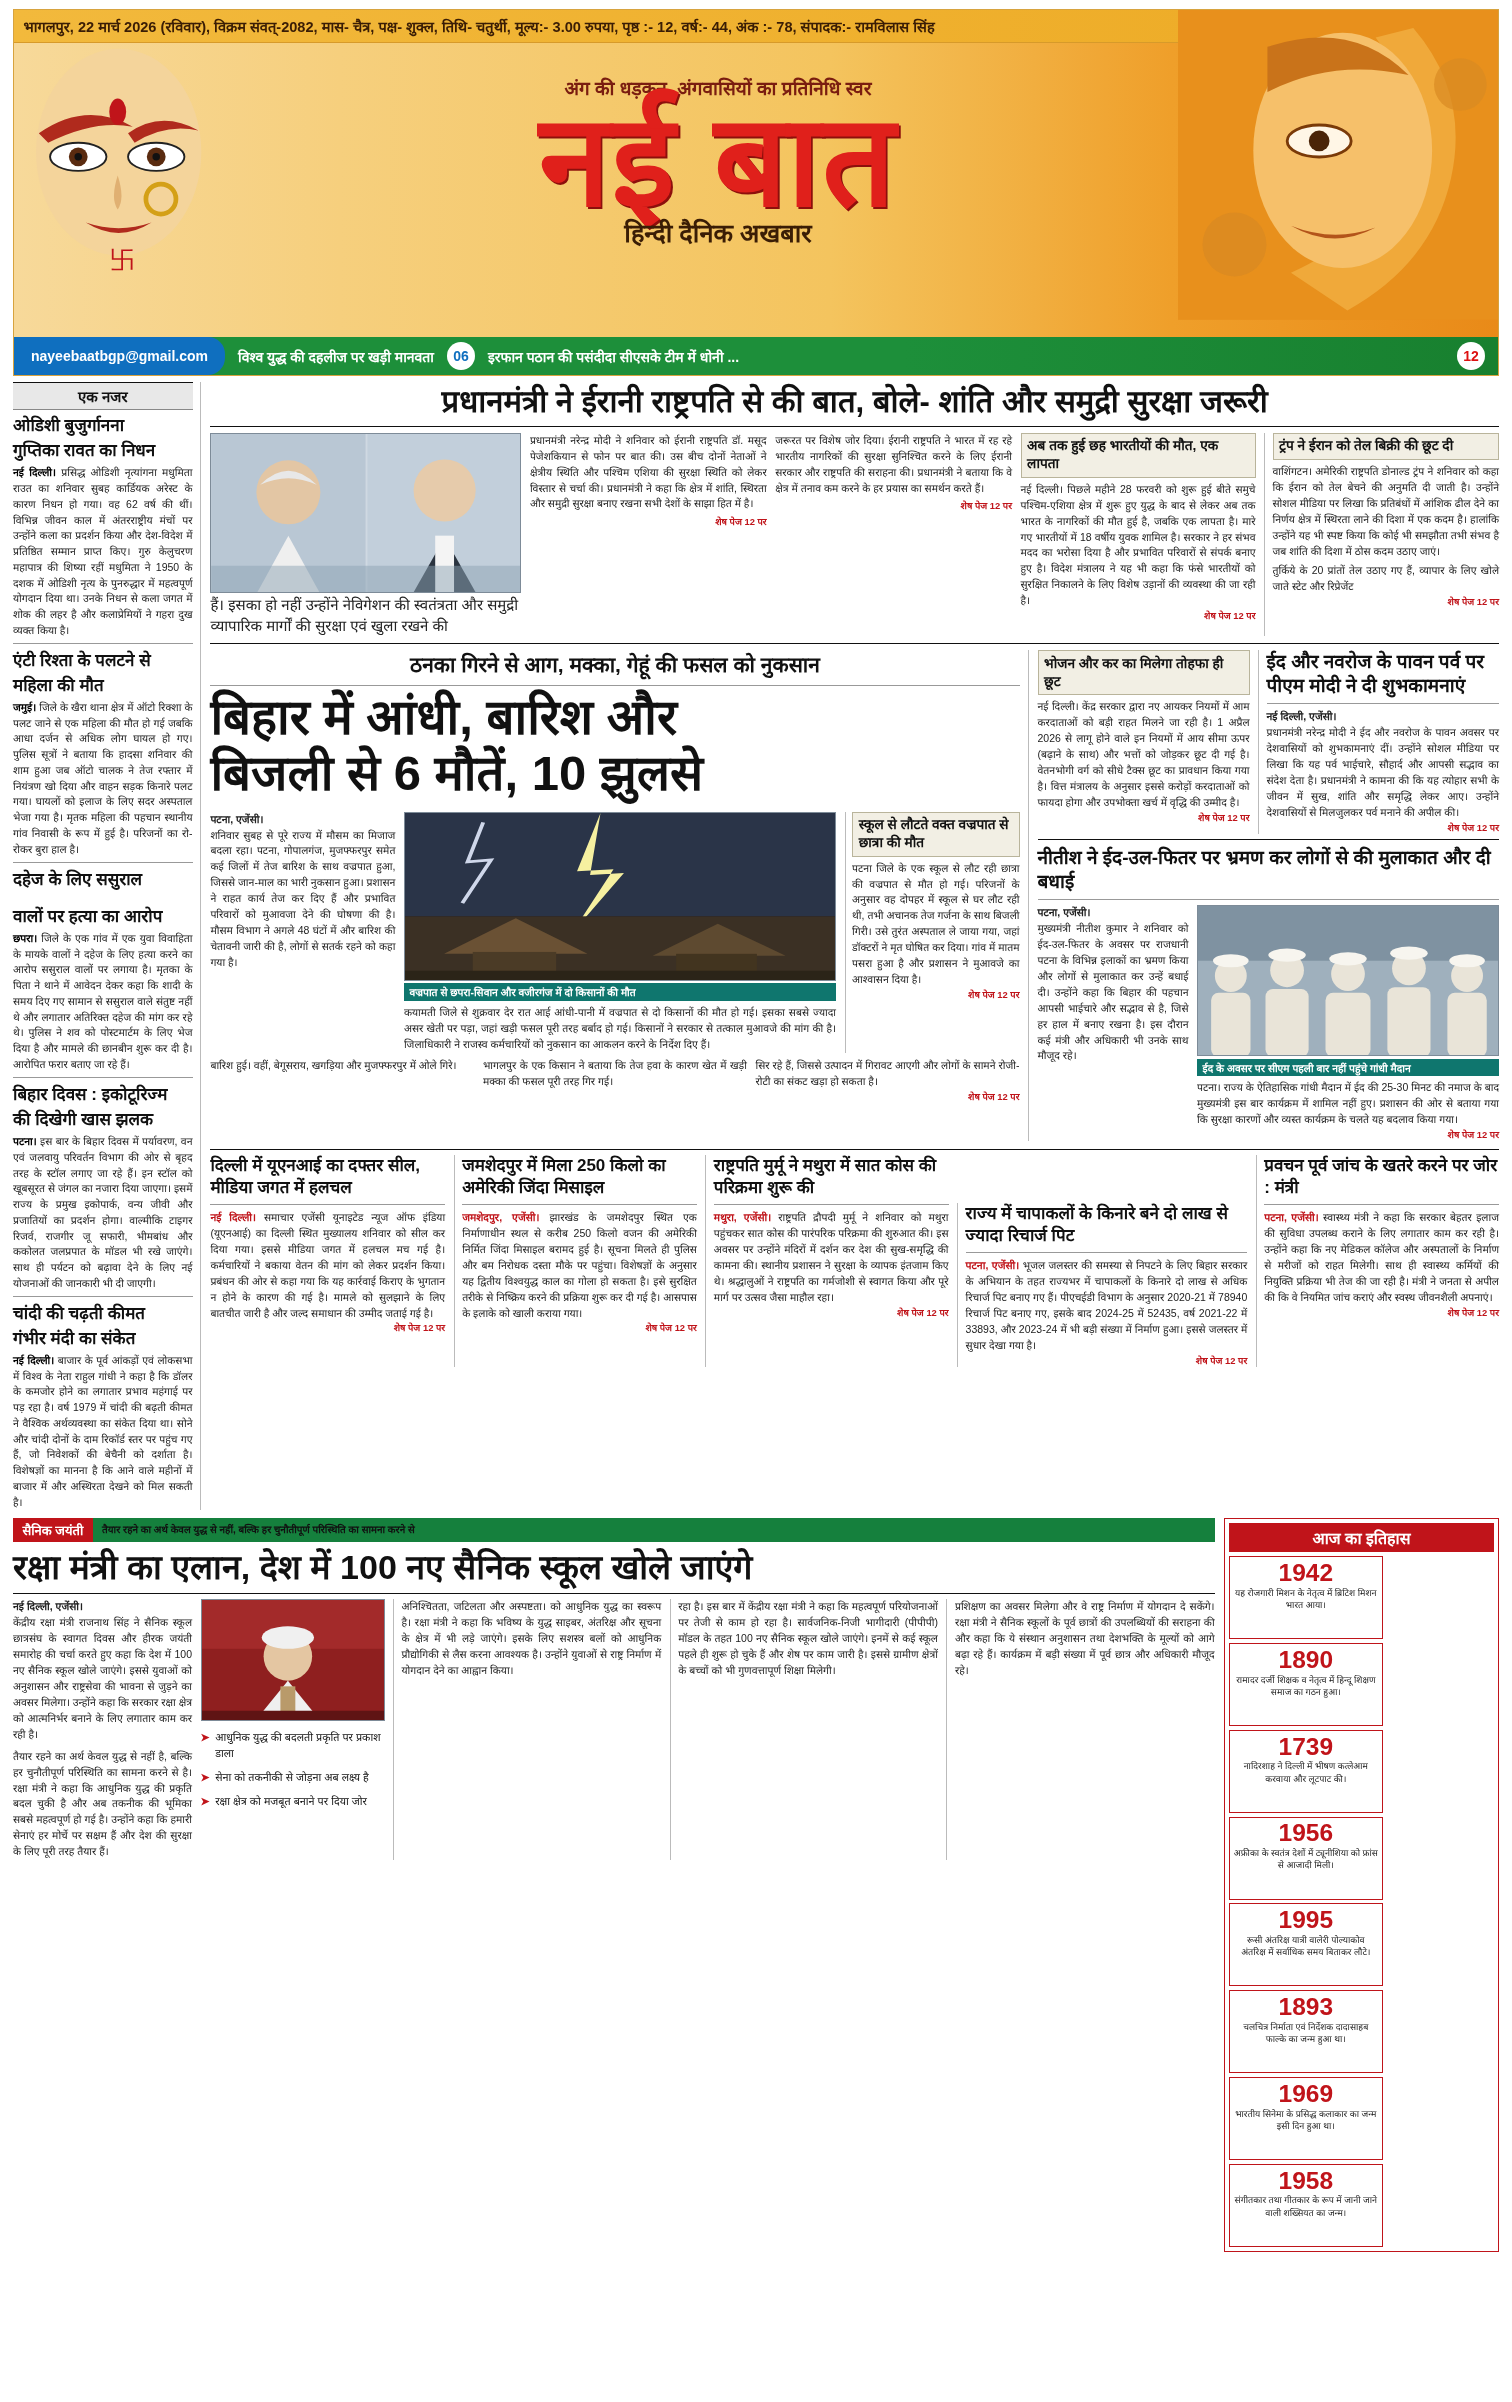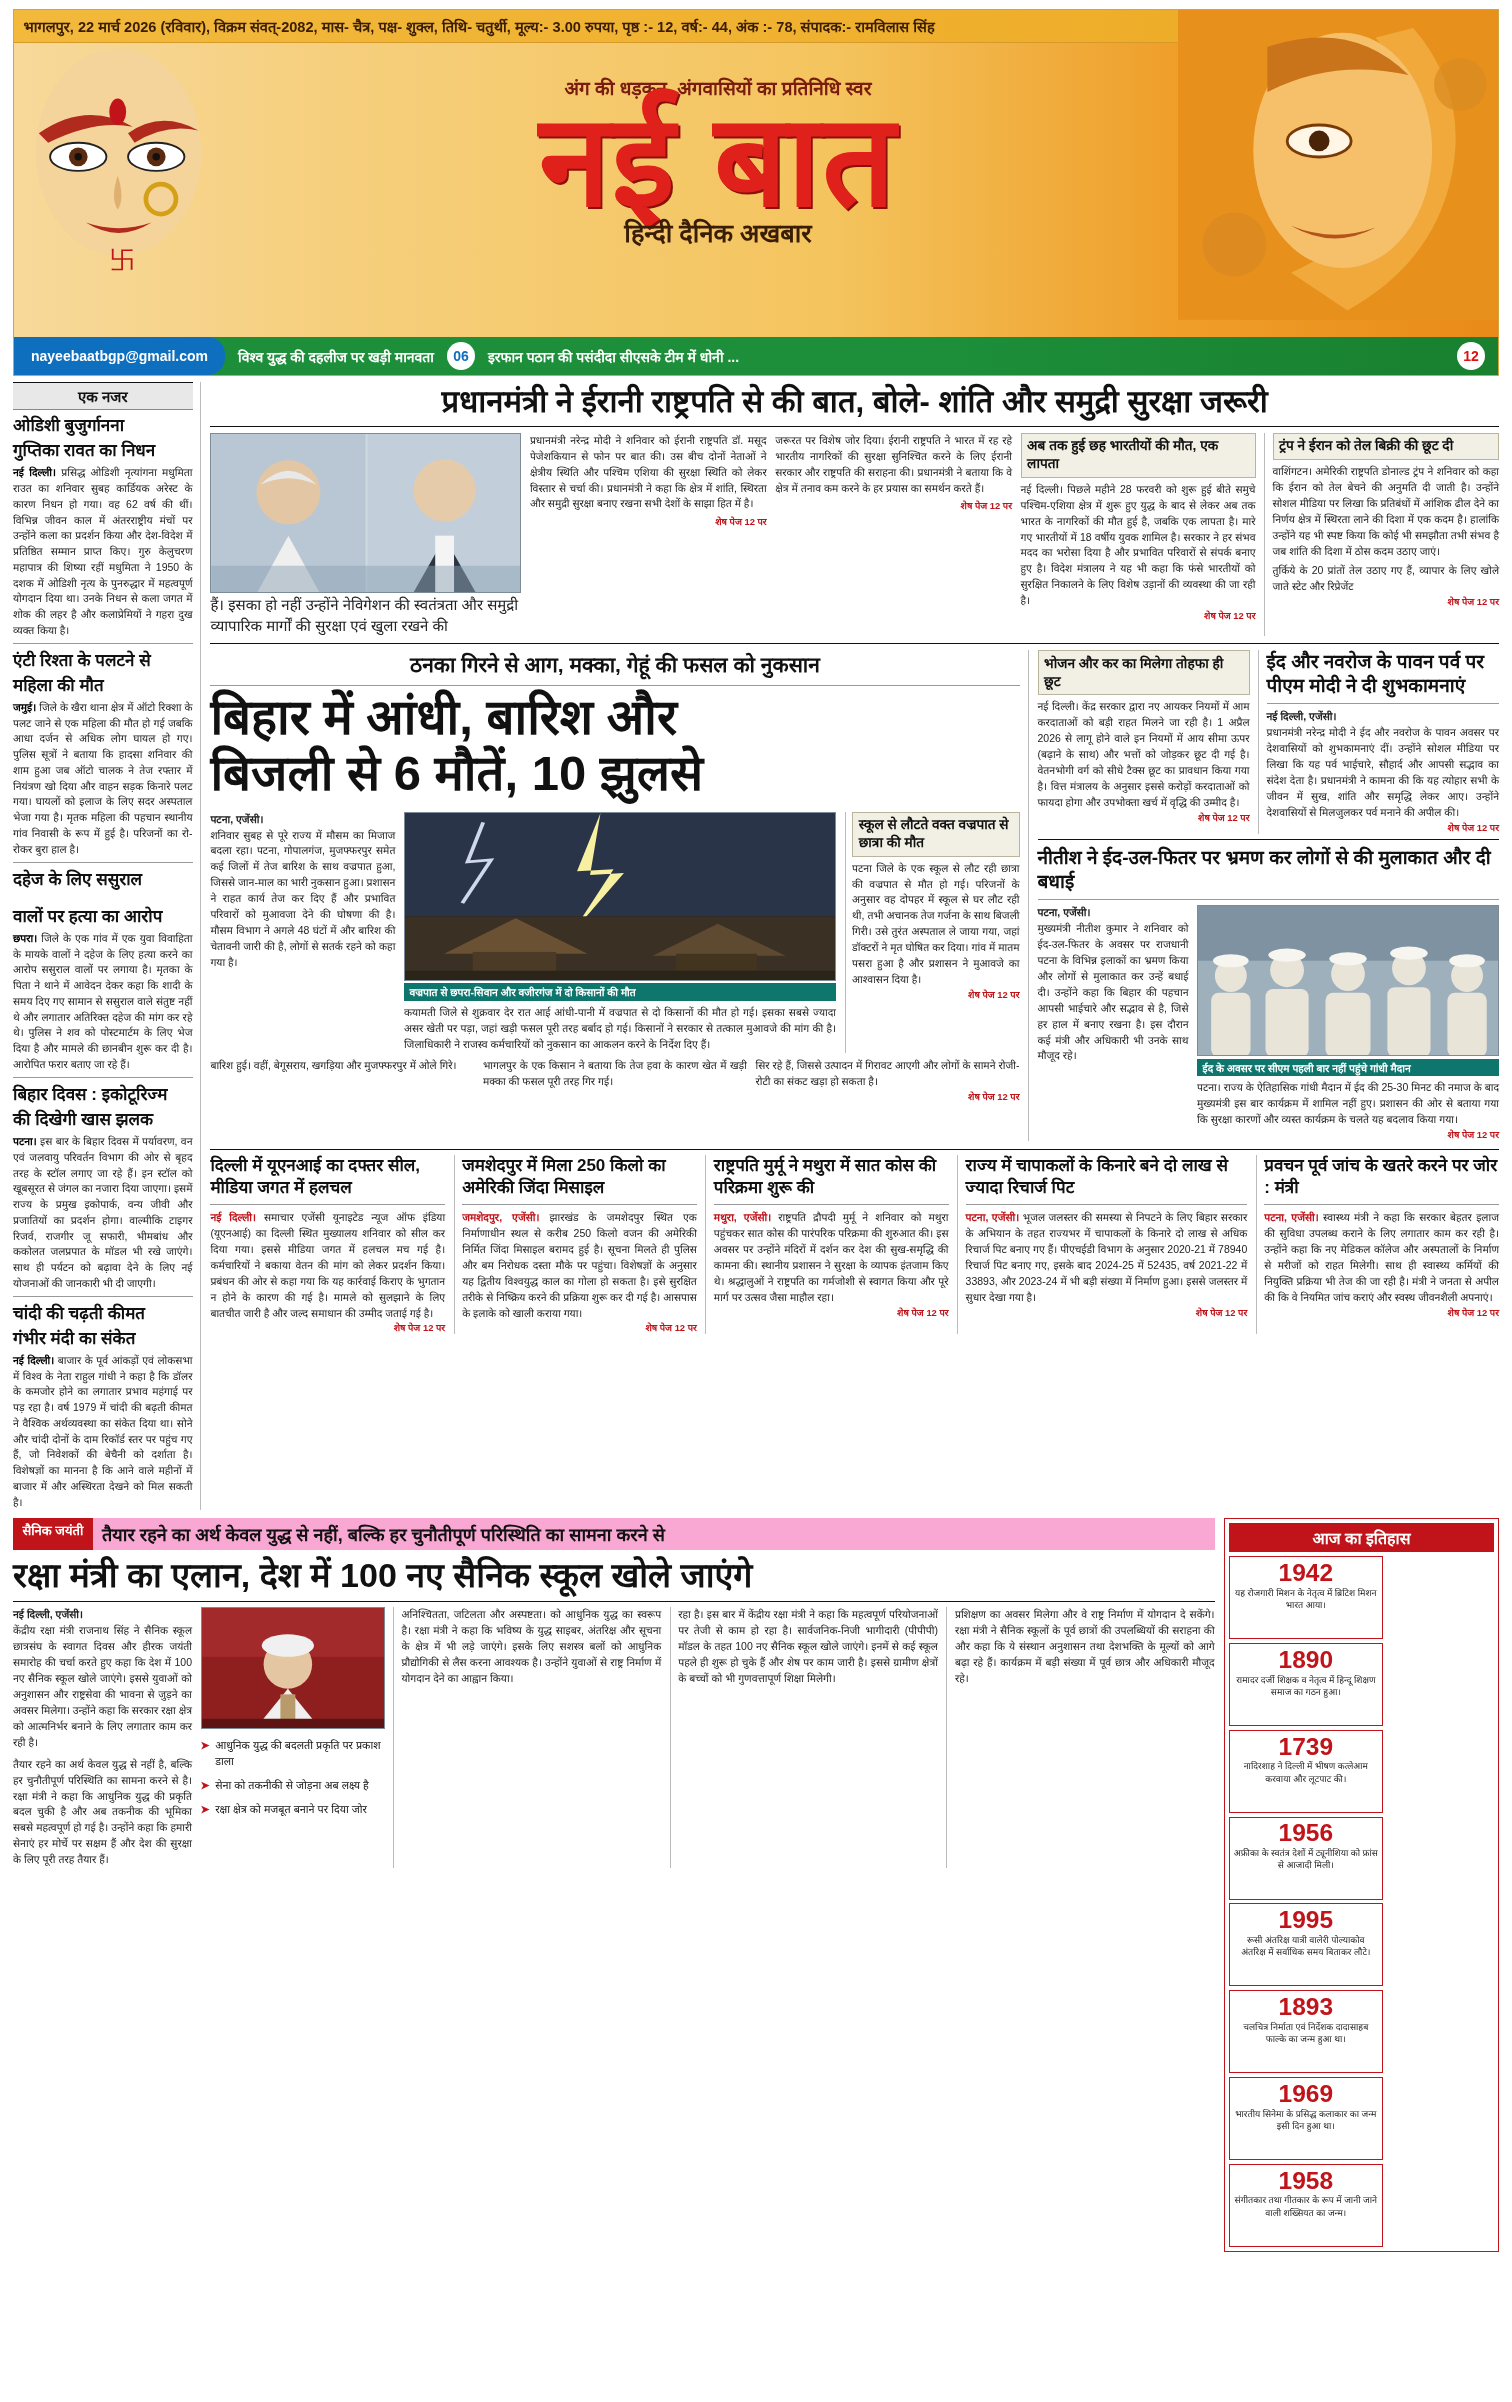--- a/index.html
+++ b/index.html
@@ -106,21 +106,21 @@
   }
   .mega {
     font-size:49px; font-weight:bold; line-height:1.14; color:#111;
   }
 
   
   .tag-red {
     background:#c0141a; color:#fff; font-weight:bold; font-size:13px; padding:2.8px 9.4px; display:inline-block;
   }
   .tag-yellow {
-    background:#f9a8d4; color:#111; font-weight:bold; font-size:18px; padding:3.8px 9.4px;
+    background:#15803d; color:#111; font-weight:bold; font-size:10px; padding:3.8px 9.4px;
   }
 
   
   .hist {
     width:275px; flex:0 0 275px; border:1.9px solid #c0141a; padding:3.8px;
   }
   .hist-title {
     background:#c0141a; color:#fff; text-align:center; font-size:16px; font-weight:bold; padding:3.8px 0;
   }
   .hist-grid { display:flex; flex-wrap:wrap; gap:3.8px; margin-top:3.8px; }
@@ -430,21 +430,21 @@
         </div>
 
         <div class="c" style="flex:1;border-left:0.9px solid #bbb;padding-left:7.5px;">
           <div class="smallhead">राष्ट्रपति मुर्मू ने मथुरा में सात कोस की परिक्रमा शुरू की</div>
           <div class="thin"></div>
           <div class="body-text"><b class="redlabel">मथुरा, एजेंसी।</b>
             <span>राष्ट्रपति द्रौपदी मुर्मू ने शनिवार को मथुरा पहुंचकर सात कोस की पारंपरिक परिक्रमा की शुरुआत की। इस अवसर पर उन्होंने मंदिरों में दर्शन कर देश की सुख-समृद्धि की कामना की। स्थानीय प्रशासन ने सुरक्षा के व्यापक इंतजाम किए थे। श्रद्धालुओं ने राष्ट्रपति का गर्मजोशी से स्वागत किया और पूरे मार्ग पर उत्सव जैसा माहौल रहा।</span></div>
           <div style="text-align:right;" class="end-mark">शेष पेज 12 पर</div>
         </div>
 
-        <div class="c" style="flex:1.2;border-left:0.9px solid #bbb;padding-left:7.5px;">
+        <div class="c" style="flex:1.2;border-left:0.9px solid #bbb;padding-left:7.5px;margin-top:48px;">
           <div class="smallhead">राज्य में चापाकलों के किनारे बने दो लाख से ज्यादा रिचार्ज पिट</div>
           <div class="thin"></div>
           <div class="body-text"><b class="redlabel">पटना, एजेंसी।</b>
             <span>भूजल जलस्तर की समस्या से निपटने के लिए बिहार सरकार के अभियान के तहत राज्यभर में चापाकलों के किनारे दो लाख से अधिक रिचार्ज पिट बनाए गए हैं। पीएचईडी विभाग के अनुसार 2020-21 में 78940 रिचार्ज पिट बनाए गए, इसके बाद 2024-25 में 52435, वर्ष 2021-22 में 33893, और 2023-24 में भी बड़ी संख्या में निर्माण हुआ। इससे जलस्तर में सुधार देखा गया है।</span></div>
           <div style="text-align:right;" class="end-mark">शेष पेज 12 पर</div>
         </div>
 
         <div class="c" style="flex:1;border-left:0.9px solid #bbb;padding-left:7.5px;">
           <div class="smallhead">प्रवचन पूर्व जांच के खतरे करने पर जोर : मंत्री</div>
           <div class="thin"></div>

